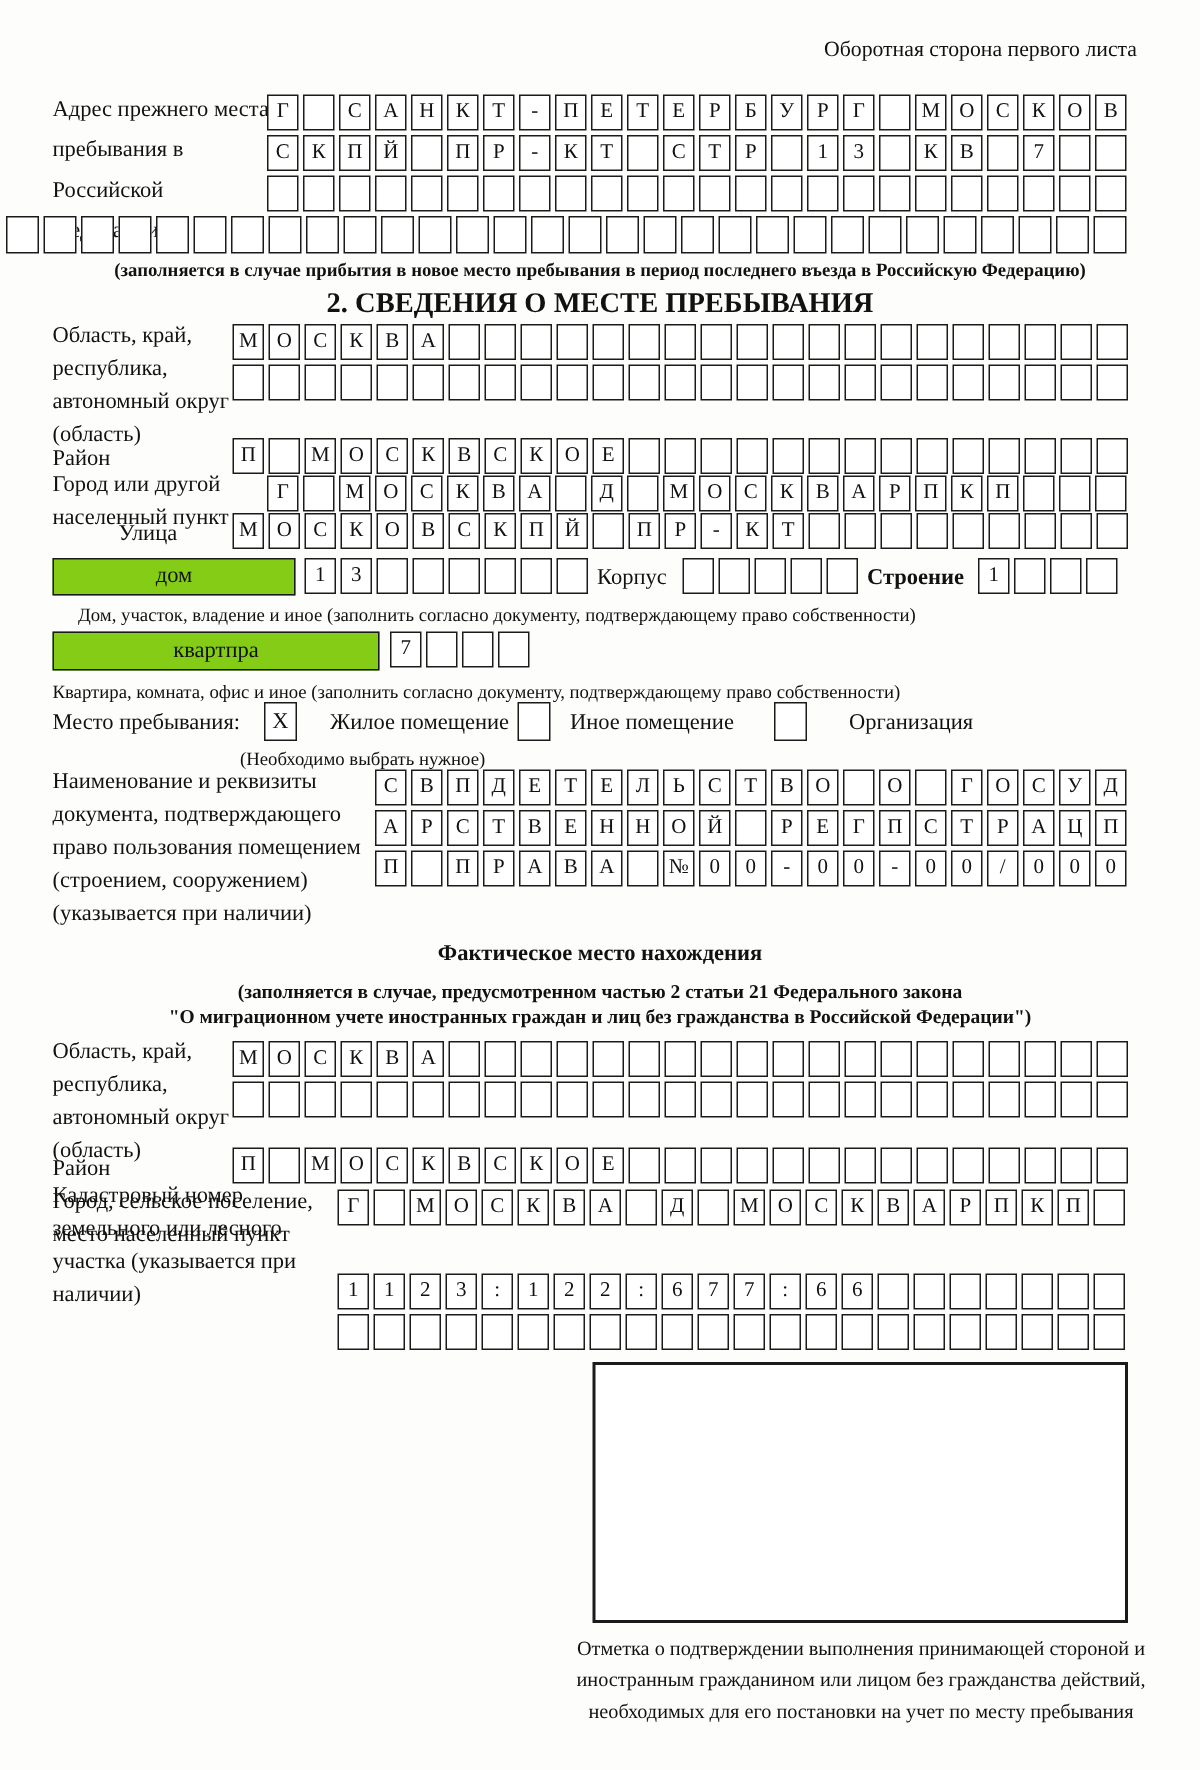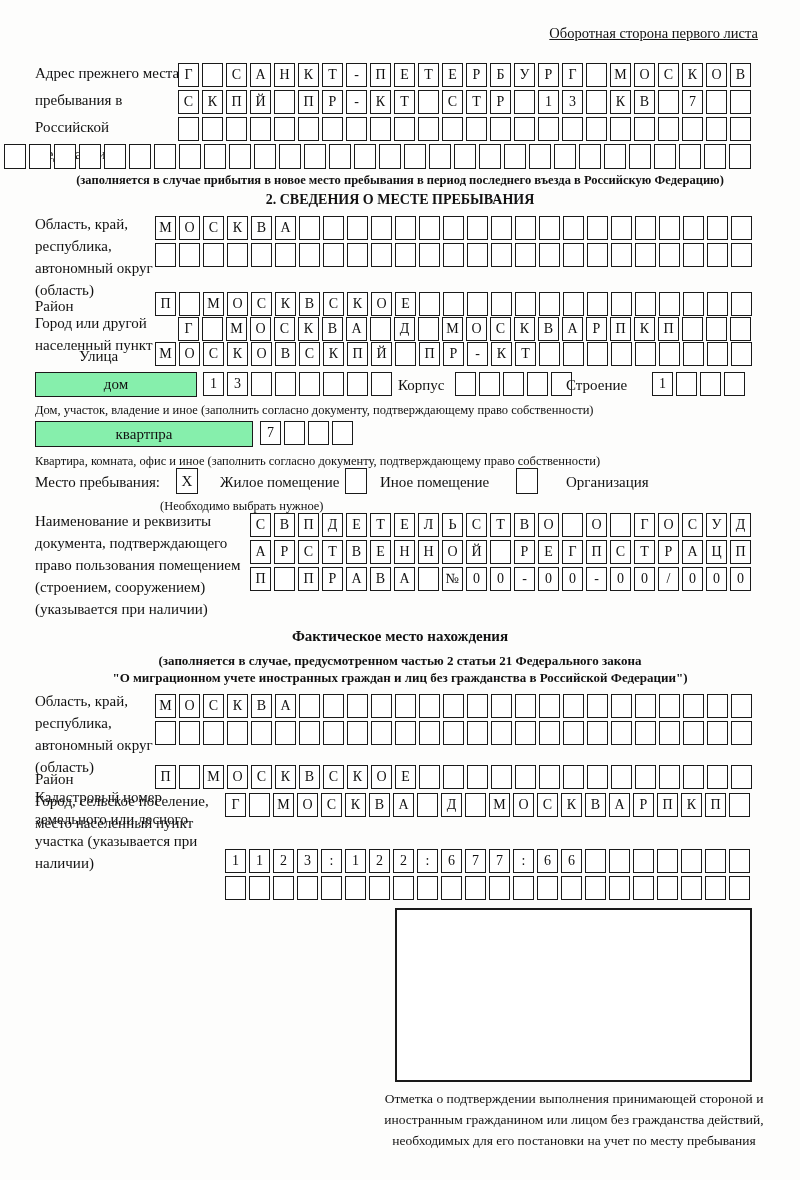--- a/index.html
+++ b/index.html
@@ -14,33 +14,33 @@
   .center{text-align:center;width:100%;left:0;font-weight:bold;}
   .bold{font-weight:bold;}
   .cells{display:flex;gap:3px;}
   .cells .cell{
     width:21px;height:24px;box-sizing:border-box;border:1.6px solid #1a1a1a;
     display:flex;align-items:center;justify-content:center;
     font-size:14px;background:#fff;flex:0 0 auto;
   }
   .cells.lg .cell{width:22px;height:25px;}
   .labelbox{
-    box-sizing:border-box;border:1.6px solid #1a1a1a;background:#86efac;
+    box-sizing:border-box;border:1.6px solid #1a1a1a;background:#84cc16;
     display:flex;align-items:center;justify-content:center;font-size:15px;
   }
   .checkbox{
     width:22px;height:26px;box-sizing:border-box;border:1.6px solid #1a1a1a;
     display:flex;align-items:center;justify-content:center;font-size:15px;background:#fff;
   }
   .stampbox{box-sizing:border-box;border:2px solid #1a1a1a;background:#fff;}
 </style>
 </head>
 <body>
 
-<div class="abs lbl" style="top:22px;right:42px;font-size:14.5px;text-decoration:underline;">Оборотная сторона первого листа</div>
+<div class="abs lbl" style="top:22px;right:42px;font-size:14.5px;">Оборотная сторона первого листа</div>
 
 <div class="abs lbl" style="left:35px;top:60px;width:145px;line-height:27px;">Адрес прежнего места пребывания в Российской Федерации</div>
 <div class="abs cells" style="left:178px;top:63px;">
     <span class="cell">Г</span>
     <span class="cell"></span>
     <span class="cell">С</span>
     <span class="cell">А</span>
     <span class="cell">Н</span>
     <span class="cell">К</span>
     <span class="cell">Т</span>
@@ -141,21 +141,21 @@
     <span class="cell"></span>
     <span class="cell"></span>
     <span class="cell"></span>
     <span class="cell"></span>
     <span class="cell"></span>
     <span class="cell"></span>
     <span class="cell"></span>
   </div>
 <div class="abs cap center" style="top:172px;">(заполняется в случае прибытия в новое место пребывания в период последнего въезда в Российскую Федерацию)</div>
 
-<div class="abs bold center" style="top:192px;font-size:14px;">2. СВЕДЕНИЯ О МЕСТЕ ПРЕБЫВАНИЯ</div>
+<div class="abs bold center" style="top:192px;font-size:19px;">2. СВЕДЕНИЯ О МЕСТЕ ПРЕБЫВАНИЯ</div>
 
 <div class="abs lbl" style="left:35px;top:213px;width:122px;">Область, край, республика, автономный округ (область)</div>
 <div class="abs cells" style="left:155px;top:216px;">
     <span class="cell">М</span>
     <span class="cell">О</span>
     <span class="cell">С</span>
     <span class="cell">К</span>
     <span class="cell">В</span>
     <span class="cell">А</span>
     <span class="cell"></span>
@@ -304,28 +304,28 @@
     <span class="cell"></span>
   </div>
 <div class="abs lbl" style="left:398px;top:374px;">Корпус</div>
 <div class="abs cells" style="left:455px;top:372px;">
     <span class="cell"></span>
     <span class="cell"></span>
     <span class="cell"></span>
     <span class="cell"></span>
     <span class="cell"></span>
   </div>
-<div class="abs lbl" style="left:566px;top:374px;">Строение</div>
+<div class="abs lbl" style="left:578px;top:374px;font-weight:bold;">Строение</div>
 <div class="abs cells" style="left:652px;top:372px;">
     <span class="cell">1</span>
     <span class="cell"></span>
     <span class="cell"></span>
     <span class="cell"></span>
   </div>
-<div class="abs cap" style="left:35px;top:402px;">Дом, участок, владение и иное (заполнить согласно документу, подтверждающему право собственности)</div>
+<div class="abs cap" style="left:52px;top:402px;">Дом, участок, владение и иное (заполнить согласно документу, подтверждающему право собственности)</div>
 
 <div class="abs labelbox" style="left:35px;top:421px;width:218px;height:26px;">квартпра</div>
 <div class="abs cells" style="left:260px;top:421px;">
     <span class="cell">7</span>
     <span class="cell"></span>
     <span class="cell"></span>
     <span class="cell"></span>
   </div>
 <div class="abs cap" style="left:35px;top:453px;">Квартира, комната, офис и иное (заполнить согласно документу, подтверждающему право собственности)</div>
 

